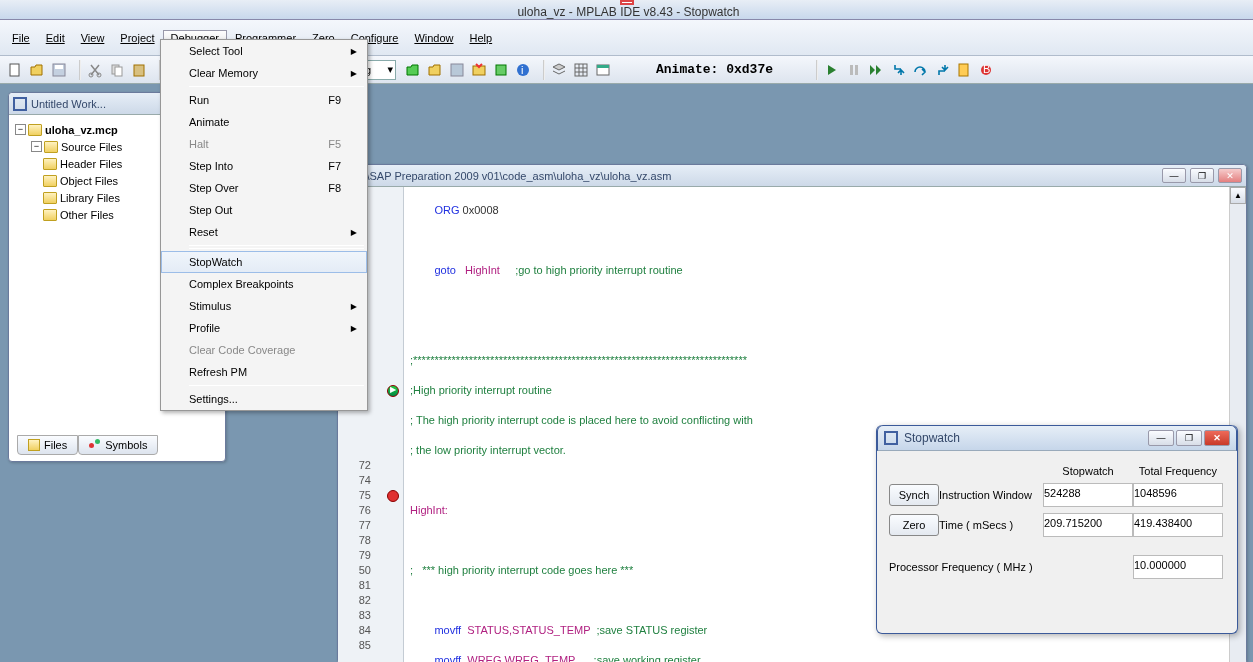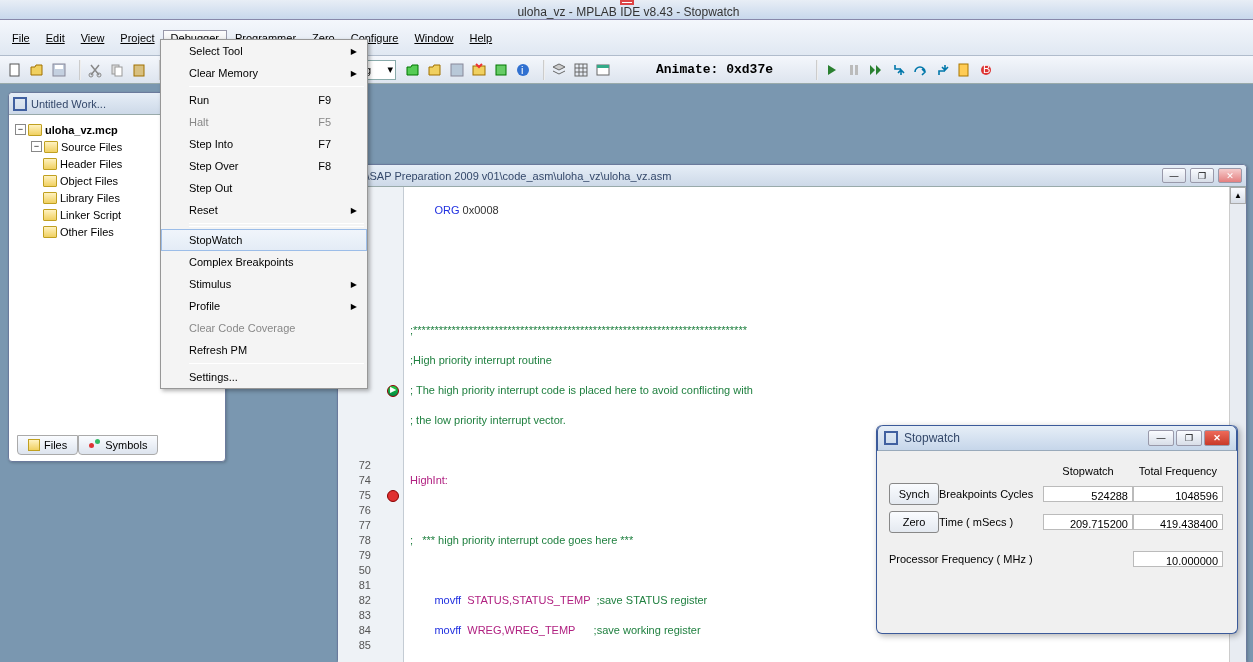--- a/index.html
+++ b/index.html
@@ -51,21 +51,21 @@
 .icon-files { background:linear-gradient(#fff2c0,#f0d060); border:1px solid #c0a020; }
 .icon-sym { position:relative; }
 .icon-sym:before { content:""; position:absolute; width:5px; height:5px; border-radius:50%; background:#d33; left:0; top:4px; }
 .icon-sym:after { content:""; position:absolute; width:5px; height:5px; border-radius:50%; background:#3b6; left:6px; top:0; }
 
 
 .dd { position:absolute; left:160px; top:39px; width:208px; background:#f4f4f4; border:1px solid #979797; box-shadow:2px 2px 4px rgba(0,0,0,.3); z-index:50; }
 .dd-row { height:22px; display:flex; align-items:center; padding:0 30px 0 28px; position:relative; }
 .dd-row.hov { background:linear-gradient(#f0f5fb,#e4ecf6); border:1px solid #9cbde8; padding:0 29px 0 27px; }
 .dd-row.dis { color:#888; }
-.dd-kb { position:absolute; right:36px; }
+.dd-kb { position:absolute; right:26px; }
 .dd-arr { position:absolute; right:10px; font-size:8px; }
 .dd-sep { height:1px; margin:2px 3px 2px 28px; background:#c0c0c0; border-bottom:1px solid #fff; }
 
 
 .ed-win { position:absolute; left:337px; top:96px; width:910px; height:500px; background:#fff; border:1px solid #6a7a9c; border-radius:4px; box-shadow:1px 1px 3px rgba(0,0,0,.2); }
 .ed-title { height:22px; background:linear-gradient(#e6eef7,#cdd9e8); border-bottom:1px solid #9aa; display:flex; align-items:center; padding:0 4px; border-radius:4px 4px 0 0; }
 .ed-title-text { flex:1; color:#34486a; white-space:nowrap; overflow:hidden; }
 .ed-btns { display:flex; gap:4px; }
 .ed-btn { width:24px; height:15px; background:linear-gradient(#fafcff,#d8dee8); border:1px solid #99a; display:flex; align-items:center; justify-content:center; font-size:9px; border-radius:2px; }
 .ed-btn.close { background:linear-gradient(#f6cccc,#e48080); color:#fff; }
@@ -89,21 +89,21 @@
 .sw-ticon { width:14px; height:14px; border:2px solid #4060a0; margin-right:6px; }
 .sw-ttext { flex:1; color:#34486a; font-size:12px; }
 .sw-btns { display:flex; gap:2px; }
 .sw-btn { width:26px; height:16px; background:linear-gradient(#fafcff,#d8dee8); border:1px solid #99a; display:flex; align-items:center; justify-content:center; font-size:9px; border-radius:2px; }
 .sw-btn.close { background:linear-gradient(#ee6a5a,#c83a2a); color:#fff; font-weight:bold; }
 .sw-body { padding:14px 12px; }
 .sw-grid { display:grid; grid-template-columns:50px 104px 90px 90px; row-gap:6px; align-items:center; }
 .sw-hd { text-align:center; font-size:11px; }
 .sw-abtn { height:22px; background:linear-gradient(#fafcff,#e4e9f0); border:1px solid #888; border-radius:3px; text-align:center; line-height:20px; }
 .sw-lbl { font-size:11px; }
-.sw-val { height:16px; border:1px solid #bbb; background:#fff; text-align:right; padding-right:4px; line-height:18px; font-size:11px; }
+.sw-val { height:24px; border:1px solid #bbb; background:#fff; padding-right:4px; line-height:18px; font-size:11px; }
 .sw-row3 { display:grid; grid-template-columns:154px 90px 90px; margin-top:18px; align-items:center; column-gap:0; }
 .u { text-decoration:underline; }
 
 
 </style>
 </head>
 <body>
 
 <div class="main-window">
 
@@ -315,24 +315,20 @@
             <span class="tree-icon folder-ic"></span>
             <span>Header Files</span>
           </div>
         <div class="tree-row" style="padding-left:30px">
             <span class="tree-icon folder-ic"></span>
             <span>Object Files</span>
           </div>
         <div class="tree-row" style="padding-left:30px">
             <span class="tree-icon folder-ic"></span>
             <span>Library Files</span>
-          </div>
-        <div class="tree-row" style="padding-left:30px">
-            <span class="tree-icon folder-ic"></span>
-            <span>Linker Script</span>
           </div>
         <div class="tree-row" style="padding-left:30px">
             <span class="tree-icon folder-ic"></span>
             <span>Other Files</span>
           </div>
       </div>
       <div class="ws-tabs">
         <div class="ws-tab">
             <span class="ws-tab-icon icon-files"></span>
             <span>Files</span>
@@ -385,20 +381,21 @@
           <div class="gln">50</div>
           <div class="gln">81</div>
           <div class="gln">82</div>
           <div class="gln">83</div>
           <div class="gln">84</div>
           <div class="gln">85</div>
         </div>
         <div class="code">
 <div class="ln"><span class="kw">        ORG</span><span> 0x0008</span></div>
 <div class="ln"></div>
+<div class="ln"><span class="kw">        goto</span><span class="lb">   HighInt</span><span class="cm">     ;go to high priority interrupt routine</span></div>
 <div class="ln"></div>
 <div class="ln"></div>
 <div class="ln cm">;******************************************************************************</div>
 <div class="ln cm">;High priority interrupt routine</div>
 <div class="ln cm">; The high priority interrupt code is placed here to avoid conflicting with</div>
 <div class="ln cm">; the low priority interrupt vector.</div>
 <div class="ln"></div>
 <div class="ln lb">HighInt:</div>
 <div class="ln"></div>
 <div class="ln cm">;   *** high priority interrupt code goes here ***</div>
@@ -436,21 +433,21 @@
         </div>
       </div>
       <div class="sw-body">
         <div class="sw-grid">
           <div></div>
             <div></div>
           <div class="sw-hd">Stopwatch</div>
           <div class="sw-hd">Total Frequency</div>
 
           <div class="sw-abtn">Synch</div>
-          <div class="sw-lbl">Breakpoints Cycles</div>
+          <div class="sw-lbl">Instruction Window</div>
           <div class="sw-val">524288</div>
           <div class="sw-val">1048596</div>
 
           <div class="sw-abtn">Zero</div>
           <div class="sw-lbl">Time   ( mSecs )</div>
           <div class="sw-val">209.715200</div>
           <div class="sw-val">419.438400</div>
         </div>
         <div class="sw-row3">
           <div class="sw-lbl">Processor Frequency      ( MHz )</div>
@@ -468,20 +465,23 @@
       </div>
     <div class="dd-row">
         <span>Clear Memory</span>
         <span class="dd-arr">▶</span>
       </div>
     <div class="dd-sep"></div>
     <div class="dd-row">
         <span>Run</span>
         <span class="dd-kb">F9</span>
       </div>
+    <div class="dd-row">
+        <span>Animate</span>
+      </div>
     <div class="dd-row dis">
         <span>Halt</span>
         <span class="dd-kb">F5</span>
       </div>
     <div class="dd-row">
         <span>Step Into</span>
         <span class="dd-kb">F7</span>
       </div>
     <div class="dd-row">
         <span>Step Over</span>

